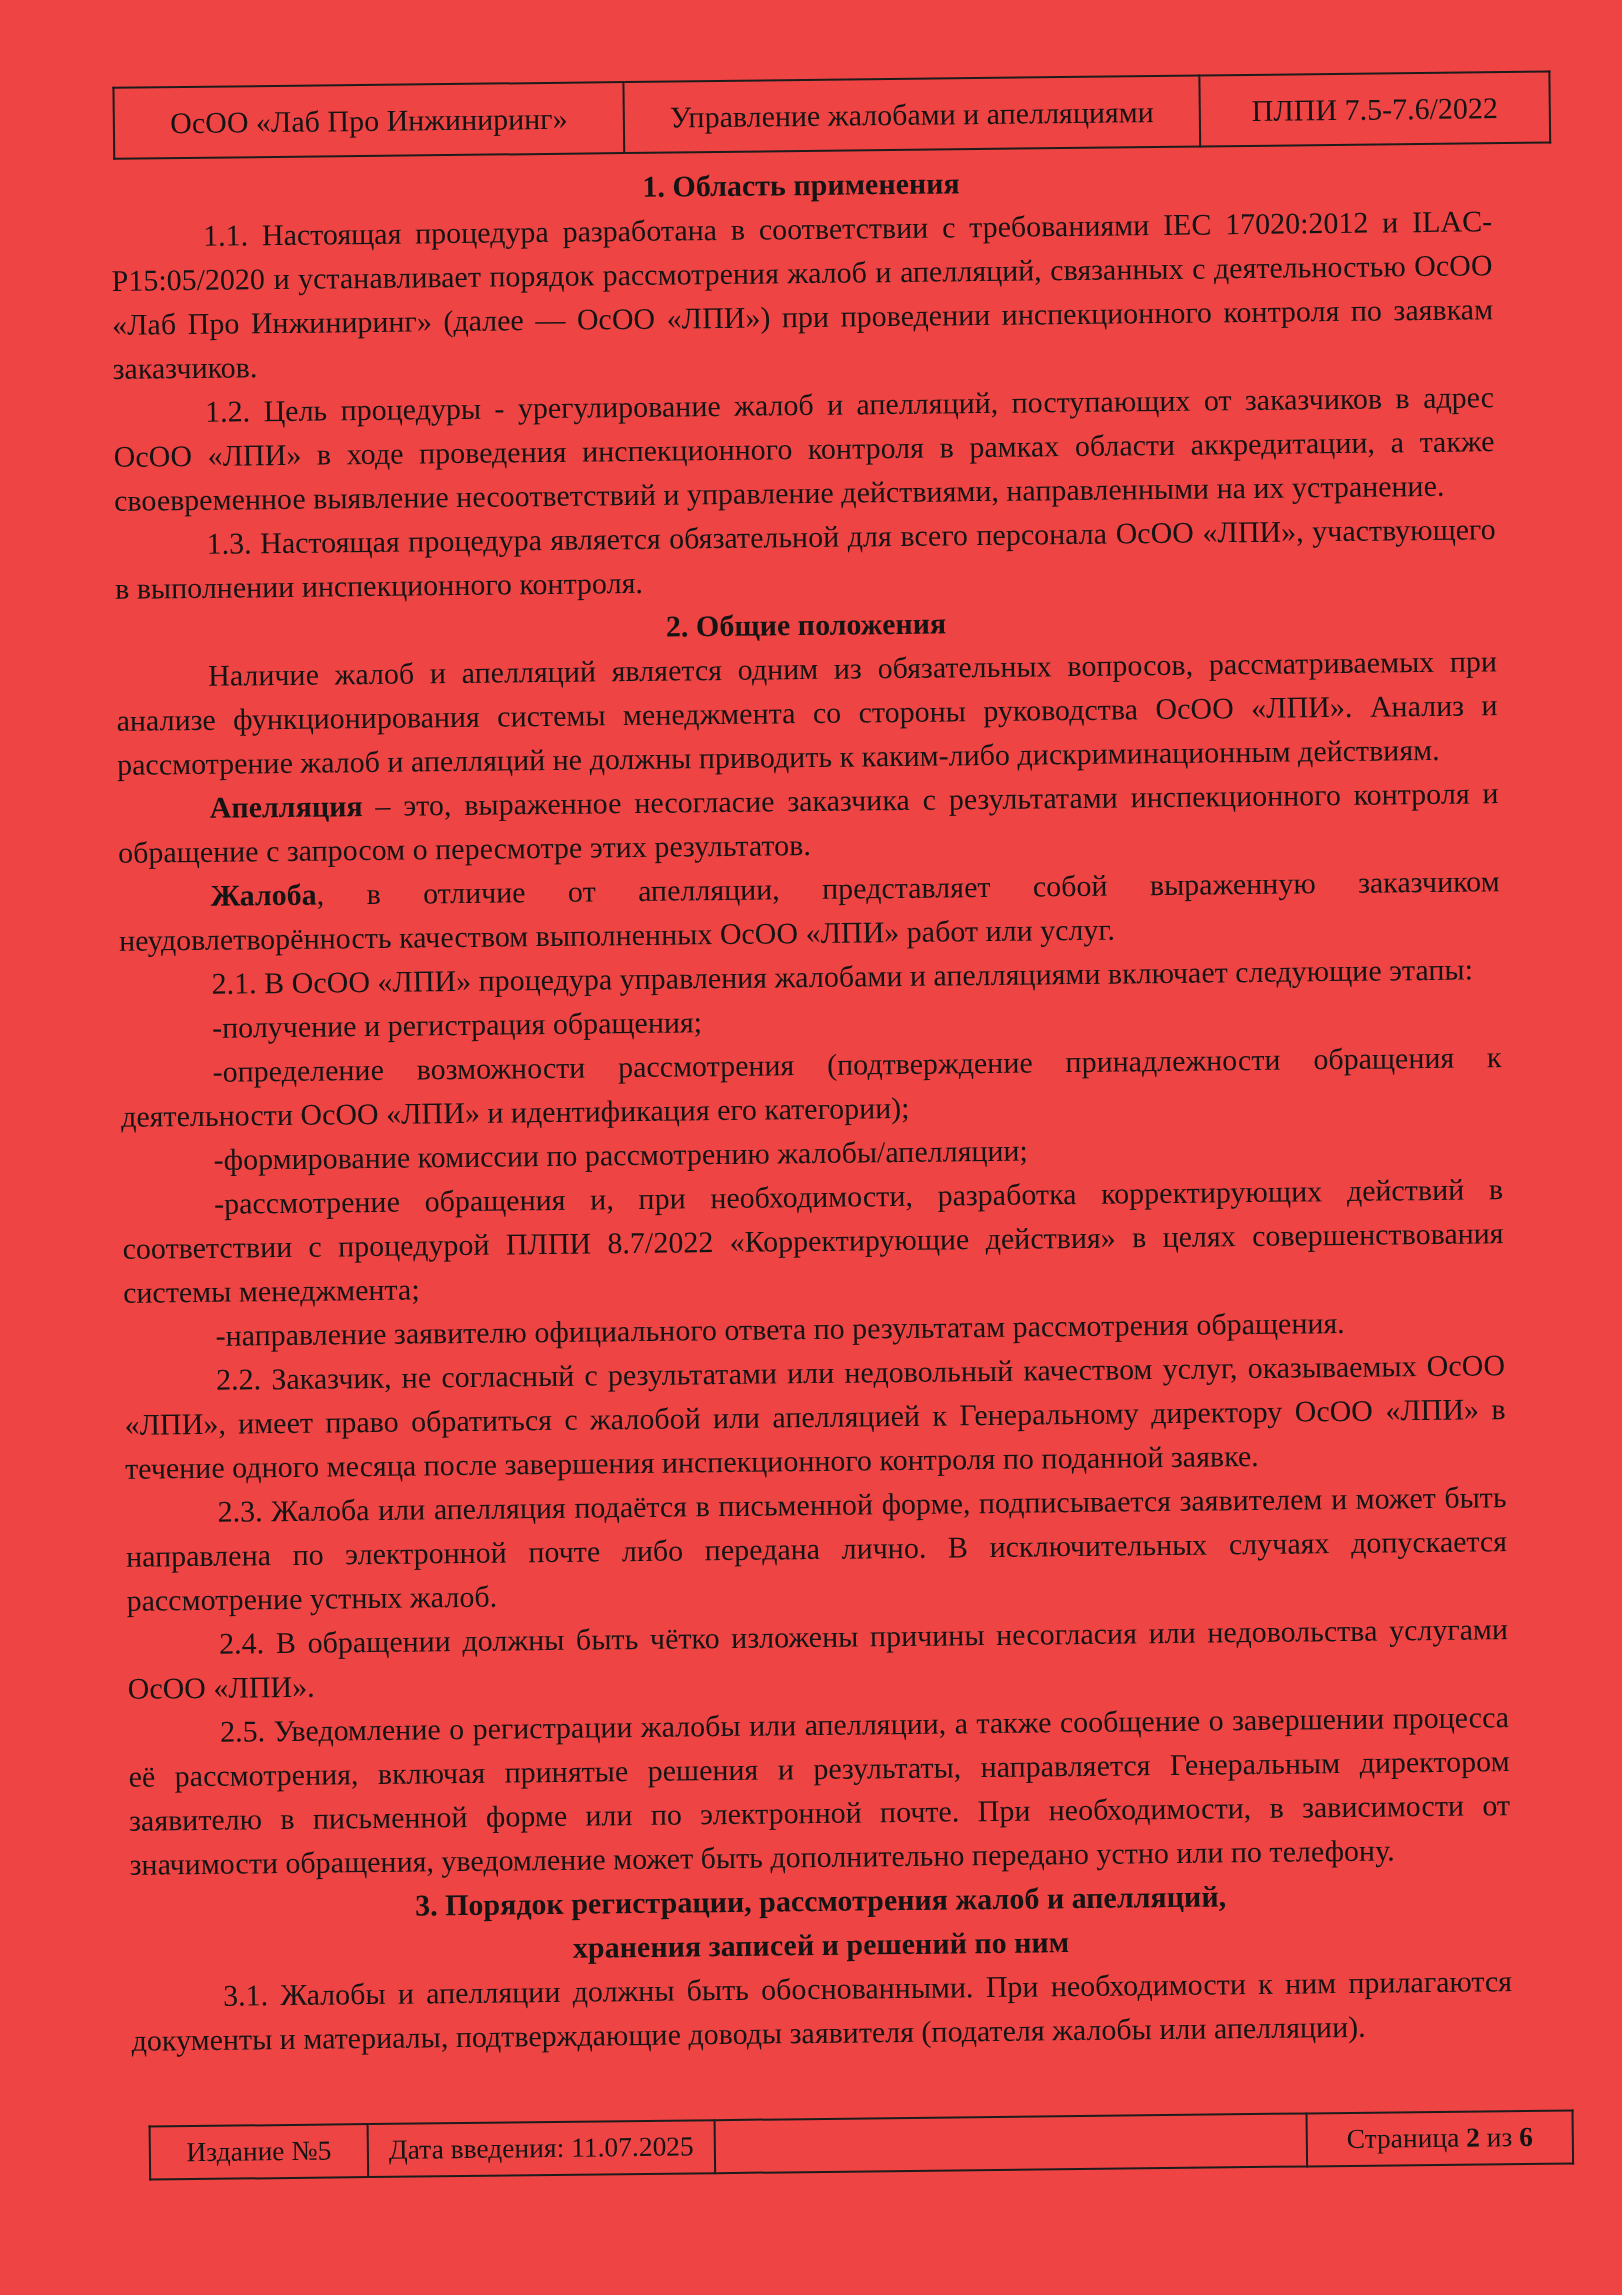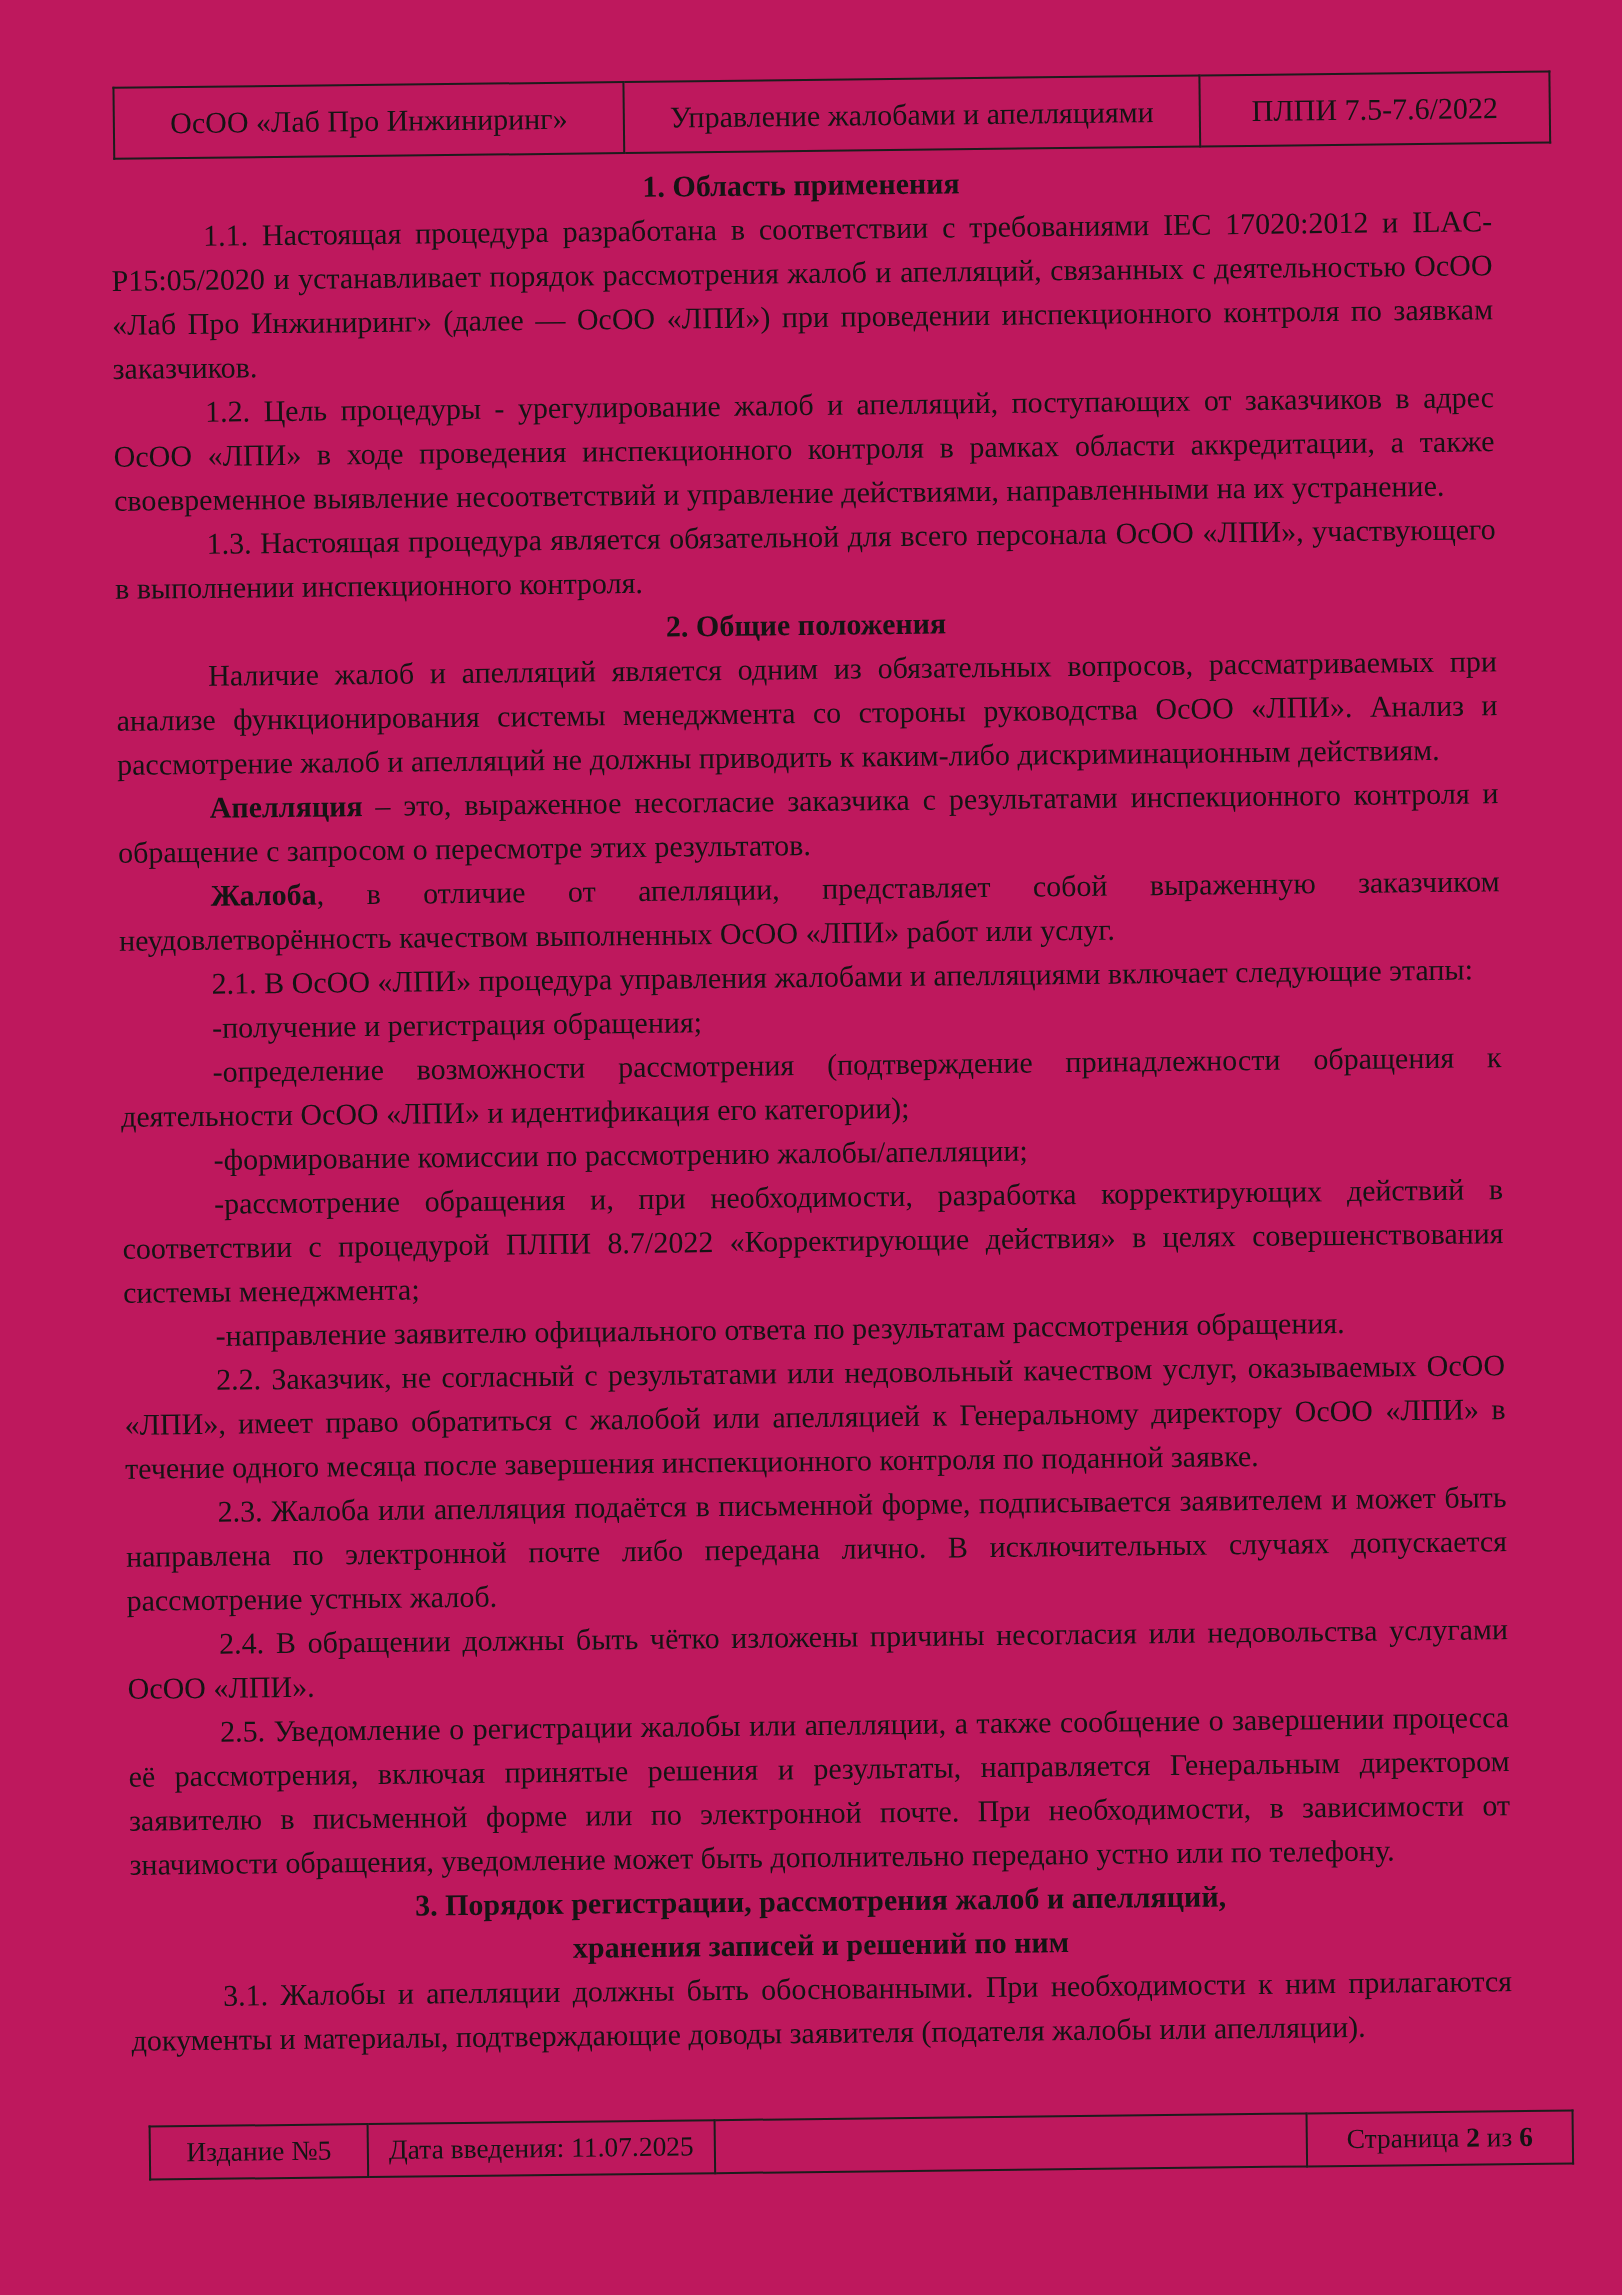--- a/index.html
+++ b/index.html
@@ -4,21 +4,21 @@
 <style>
   html, body {
     margin: 0;
     padding: 0;
     background: #ffffff;
   }
   .sheet {
     position: relative;
     width: 1623px;
     height: 2295px;
-    background: #be185d;
+    background: #ef4444;
     overflow: hidden;
     font-family: "Liberation Serif", "DejaVu Serif", serif;
     color: #141414;
   }
   
   .tilt {
     position: absolute;
     inset: 0;
     transform: rotate(-0.65deg);
     transform-origin: 50% 48%;

